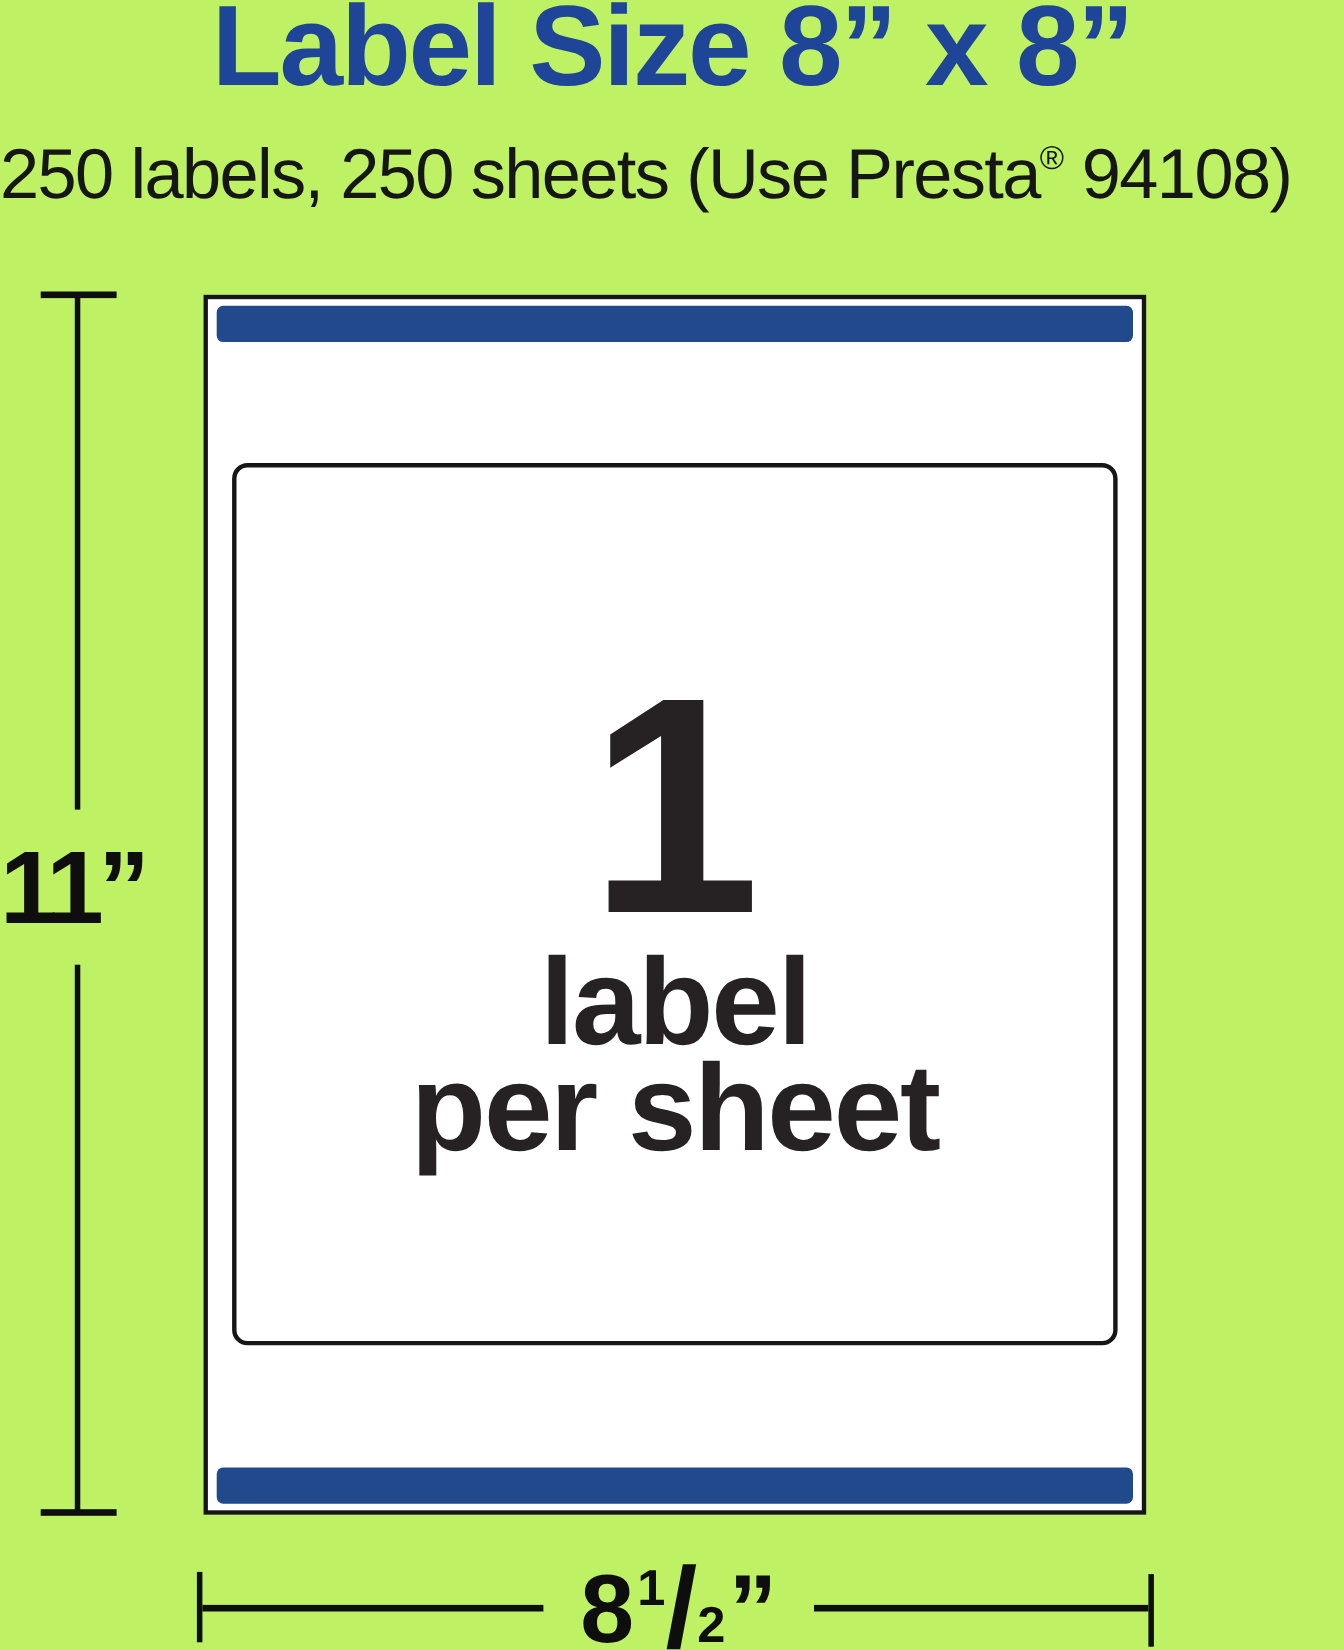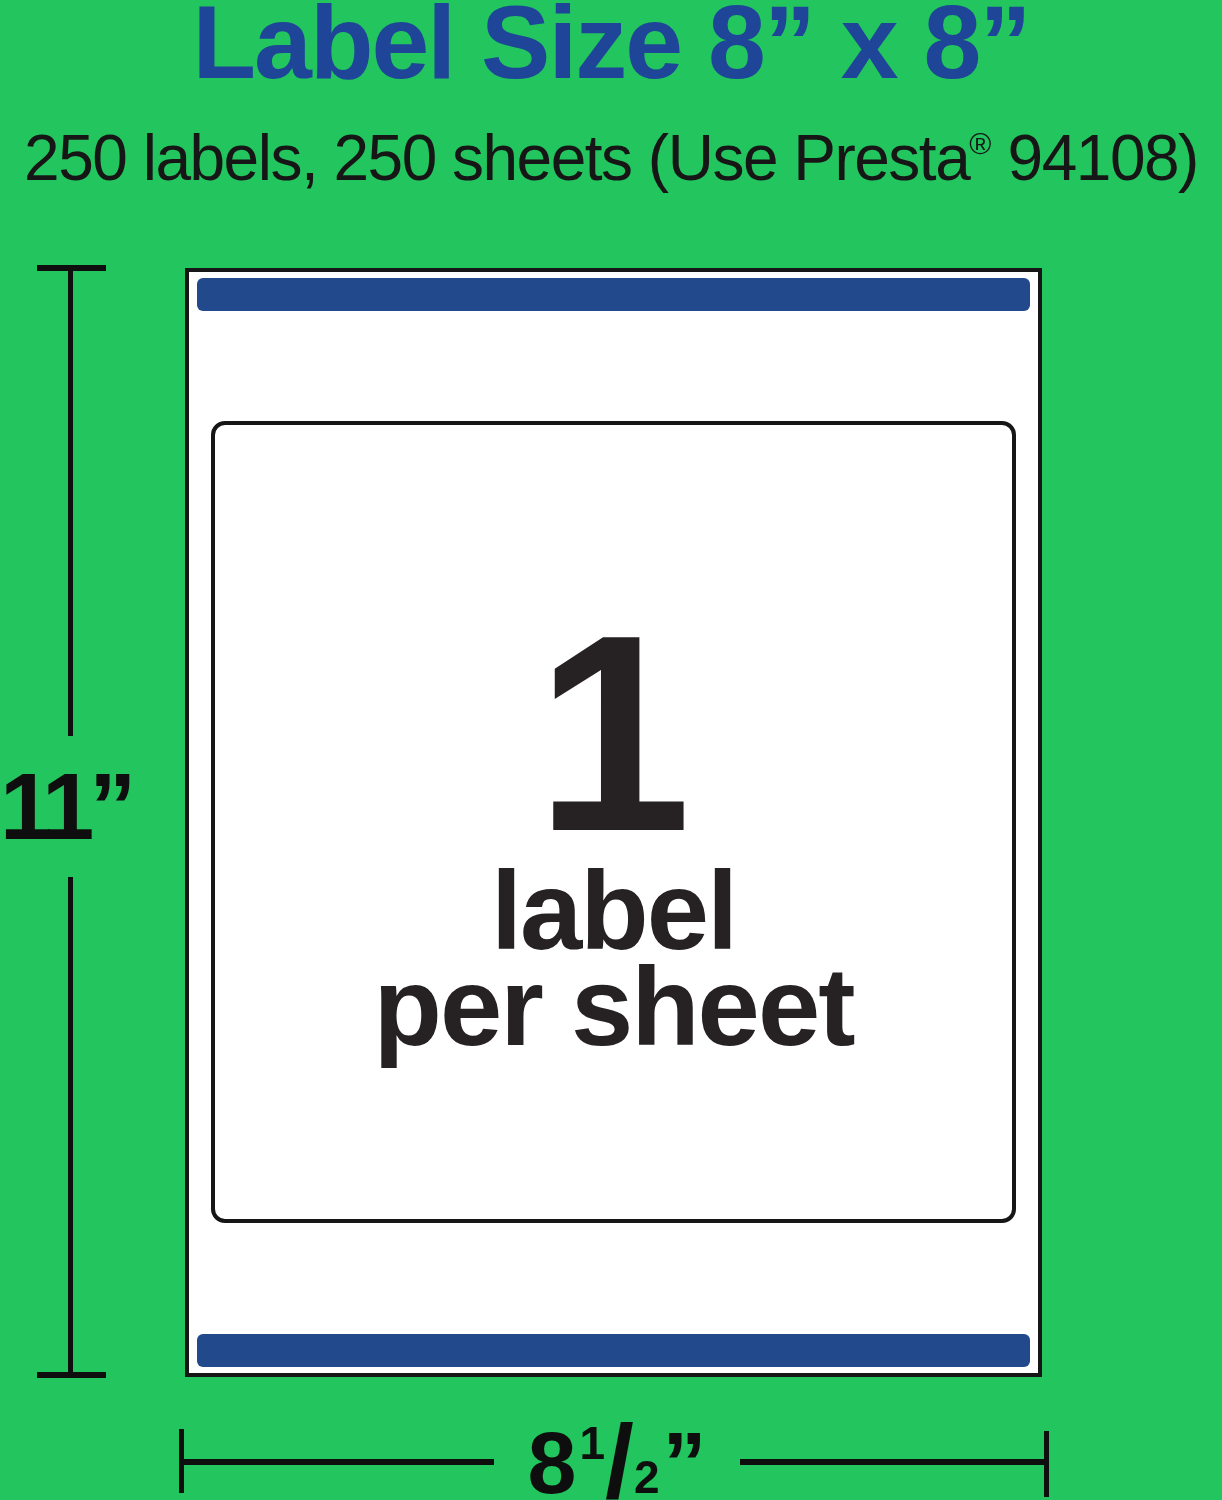--- a/index.html
+++ b/index.html
@@ -1,41 +1,41 @@
 <!DOCTYPE html>
 <html><head>
 <meta charset="utf-8">
 <style>
   html, body { margin: 0; padding: 0; background: #ffffff; }
   .stage {
     position: relative;
     width: 1222px;
     height: 1500px;
-    background: #22c55e;
+    background: #bef264;
     overflow: hidden;
     font-family: "Liberation Sans", sans-serif;
     color: #1a1a1a;
   }
 
   
   .title {
     position: absolute;
     top: -10px; left: 0; right: 0;
     text-align: center;
     font-size: 104px;
     font-weight: bold;
     line-height: 1;
     letter-spacing: -2px;
     color: #1e4598;
     white-space: nowrap;
   }
   .subtitle {
     position: absolute;
     top: 126px; left: 0; right: 0;
-    text-align: center;
+    text-align: left;
     font-size: 64px;
     font-weight: normal;
     line-height: 1;
     letter-spacing: -1.5px;
     color: #161616;
     white-space: nowrap;
   }
   .subtitle .reg {
     display: inline-block;
     font-size: 30px;

